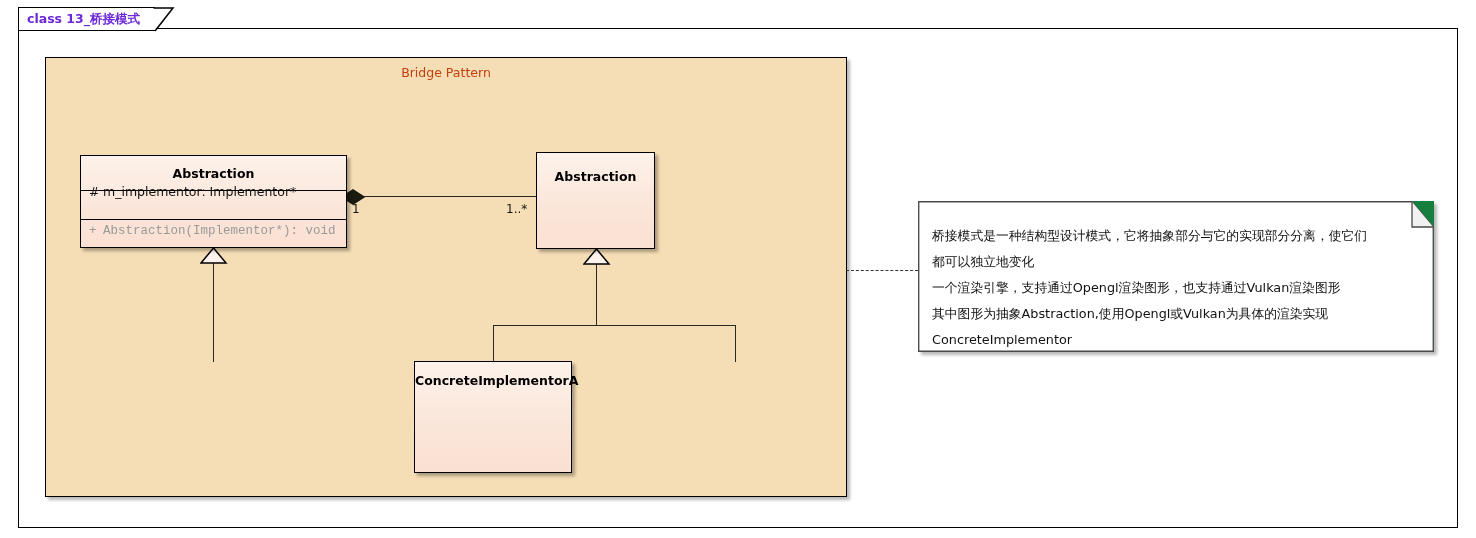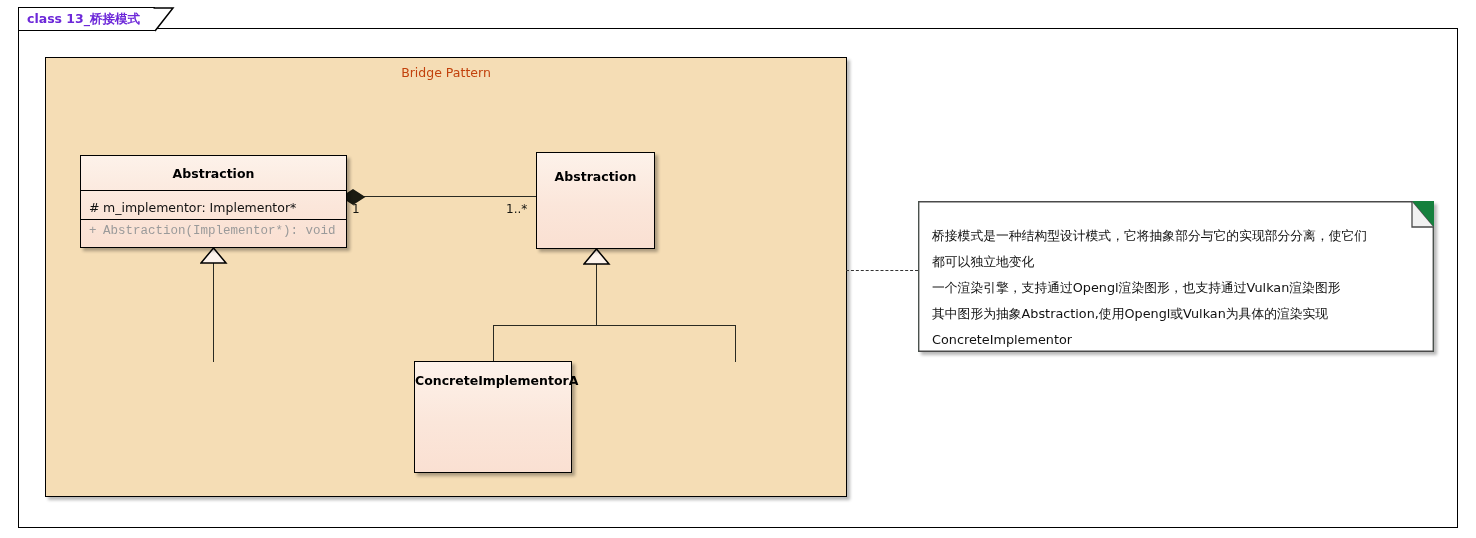--- a/index.html
+++ b/index.html
@@ -254,21 +254,21 @@
   <div class="line-v" style="left:735px; top:325px; height:37px;"></div>
   <svg style="position:absolute; left:583px; top:248px;" width="28" height="18">
     <polygon points="13.5,1 26,16 1,16" fill="#fdf3ec" stroke="#000" stroke-width="1.5"></polygon>
   </svg>
 
   <div class="dashed-h" style="left:846px; top:270px; width:72px;"></div>
 
   <div class="uml-class" id="cls-abstraction">
     <div class="cls-name">Abstraction</div>
     <div class="divider" style="top:34px;"></div>
-    <div class="member attr" style="top:44px;">
+    <div class="member attr" style="top:28px;">
       <span class="vis">#</span><span>m_implementor: Implementor*</span>
     </div>
     <div class="divider" style="top:63px;"></div>
     <div class="member method" style="top:68px;font-family:Liberation Mono, monospace;">
       <span class="vis">+</span><span>Abstraction(Implementor*): void</span>
     </div>
   </div>
 
   <div class="uml-class" id="cls-implementor">
     <div class="cls-name">Abstraction</div>

